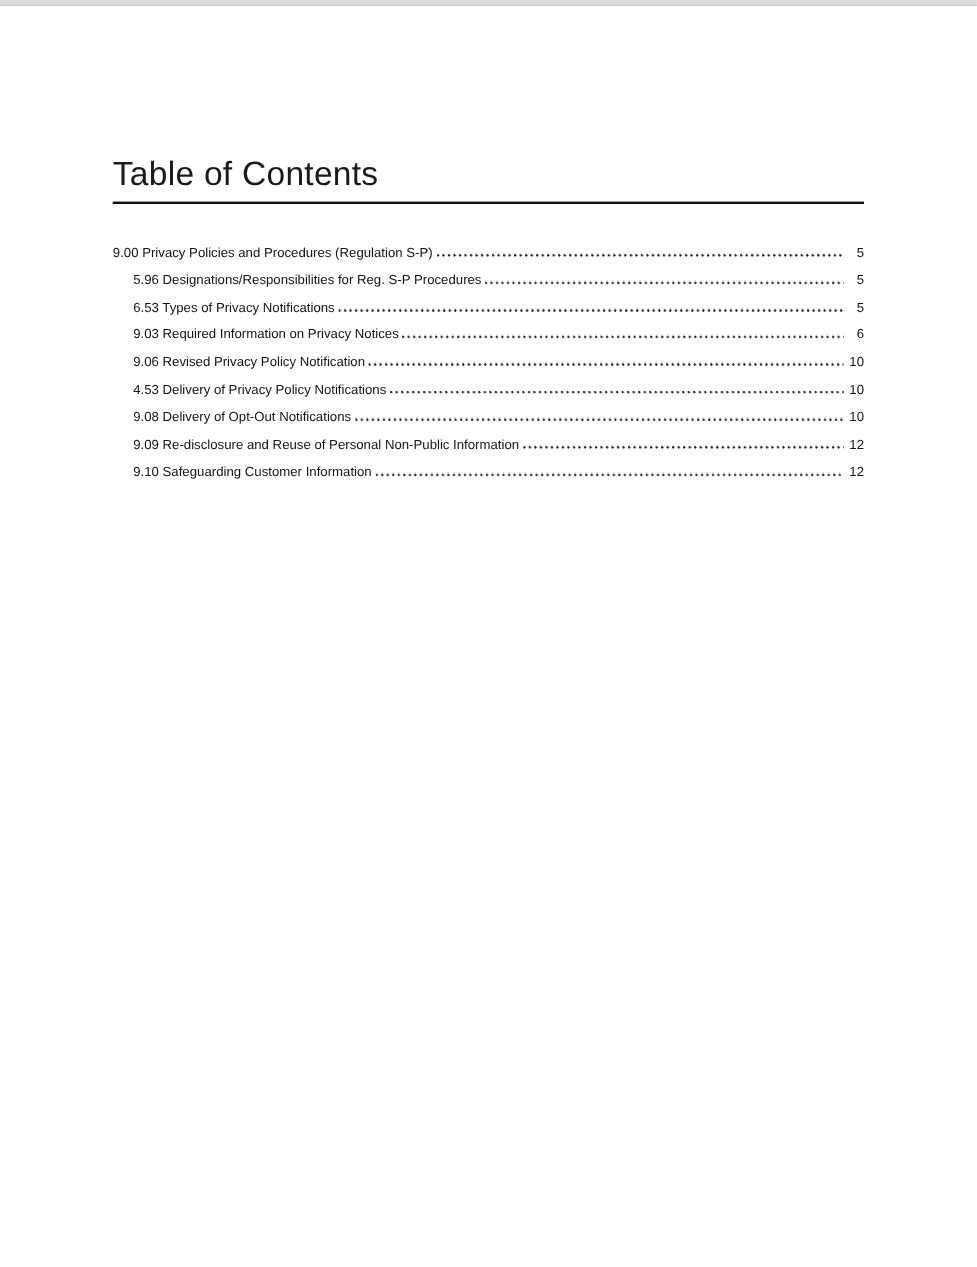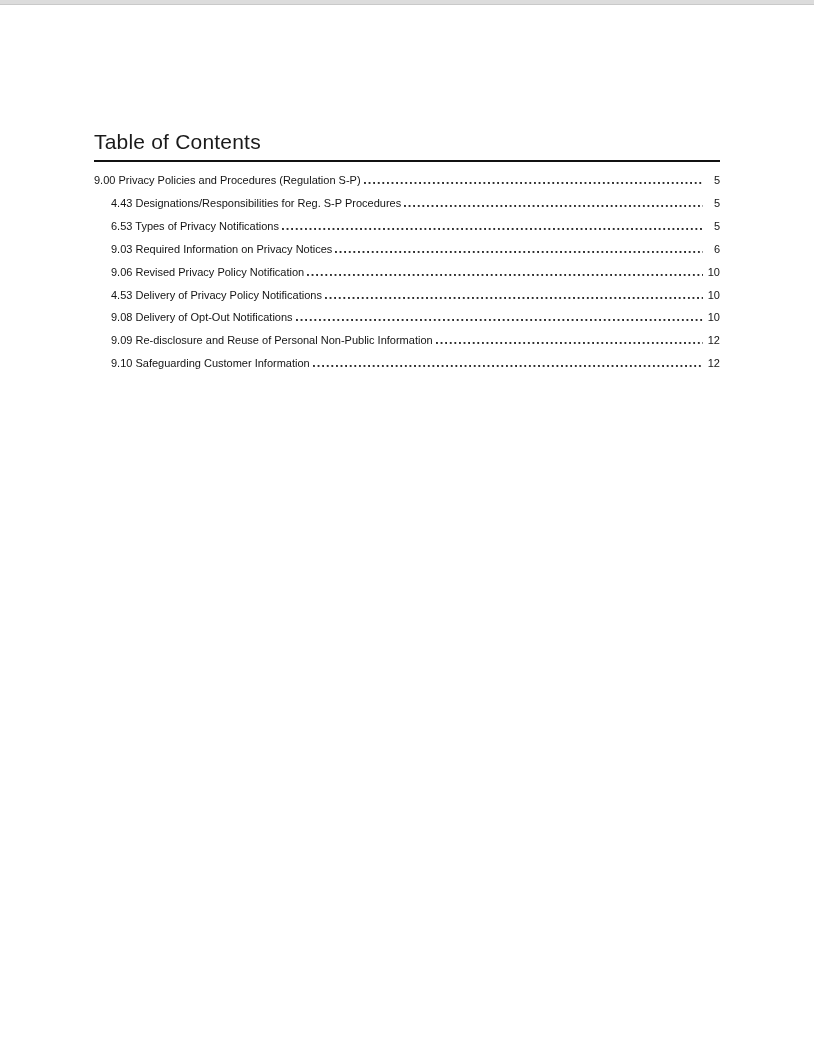--- a/index.html
+++ b/index.html
@@ -29,28 +29,28 @@
     left: 94px;
     top: 130px;
     width: 626px;
   }
   .toc-heading {
     border-bottom: 2px solid #111111;
     padding-bottom: 7px;
   }
   .toc-title {
     margin: 0;
-    font-size: 21px;
+    font-size: 28px;
     font-weight: 400;
     color: #1a1a1a;
     letter-spacing: 0.2px;
     line-height: 1.1;
   }
   .toc-list {
-    margin-top: 11px;
+    margin-top: 34px;
   }
   .toc-row {
     display: flex;
     align-items: baseline;
     height: 22.9px;
     font-size: 11px;
     line-height: 14px;
     color: #141414;
     cursor: pointer;
   }
@@ -90,21 +90,21 @@
 
   <div class="toc-list">
 
     <div class="toc-row lvl1">
       <span class="toc-label">9.00 Privacy Policies and Procedures (Regulation S-P)</span>
       <span class="toc-leader"></span>
       <span class="toc-page">5</span>
     </div>
 
     <div class="toc-row lvl2">
-      <span class="toc-label">4.43 Designations/Responsibilities for Reg. S-P Procedures</span>
+      <span class="toc-label">5.96 Designations/Responsibilities for Reg. S-P Procedures</span>
       <span class="toc-leader"></span>
       <span class="toc-page">5</span>
     </div>
 
     <div class="toc-row lvl2">
       <span class="toc-label">6.53 Types of Privacy Notifications</span>
       <span class="toc-leader"></span>
       <span class="toc-page">5</span>
     </div>
 

